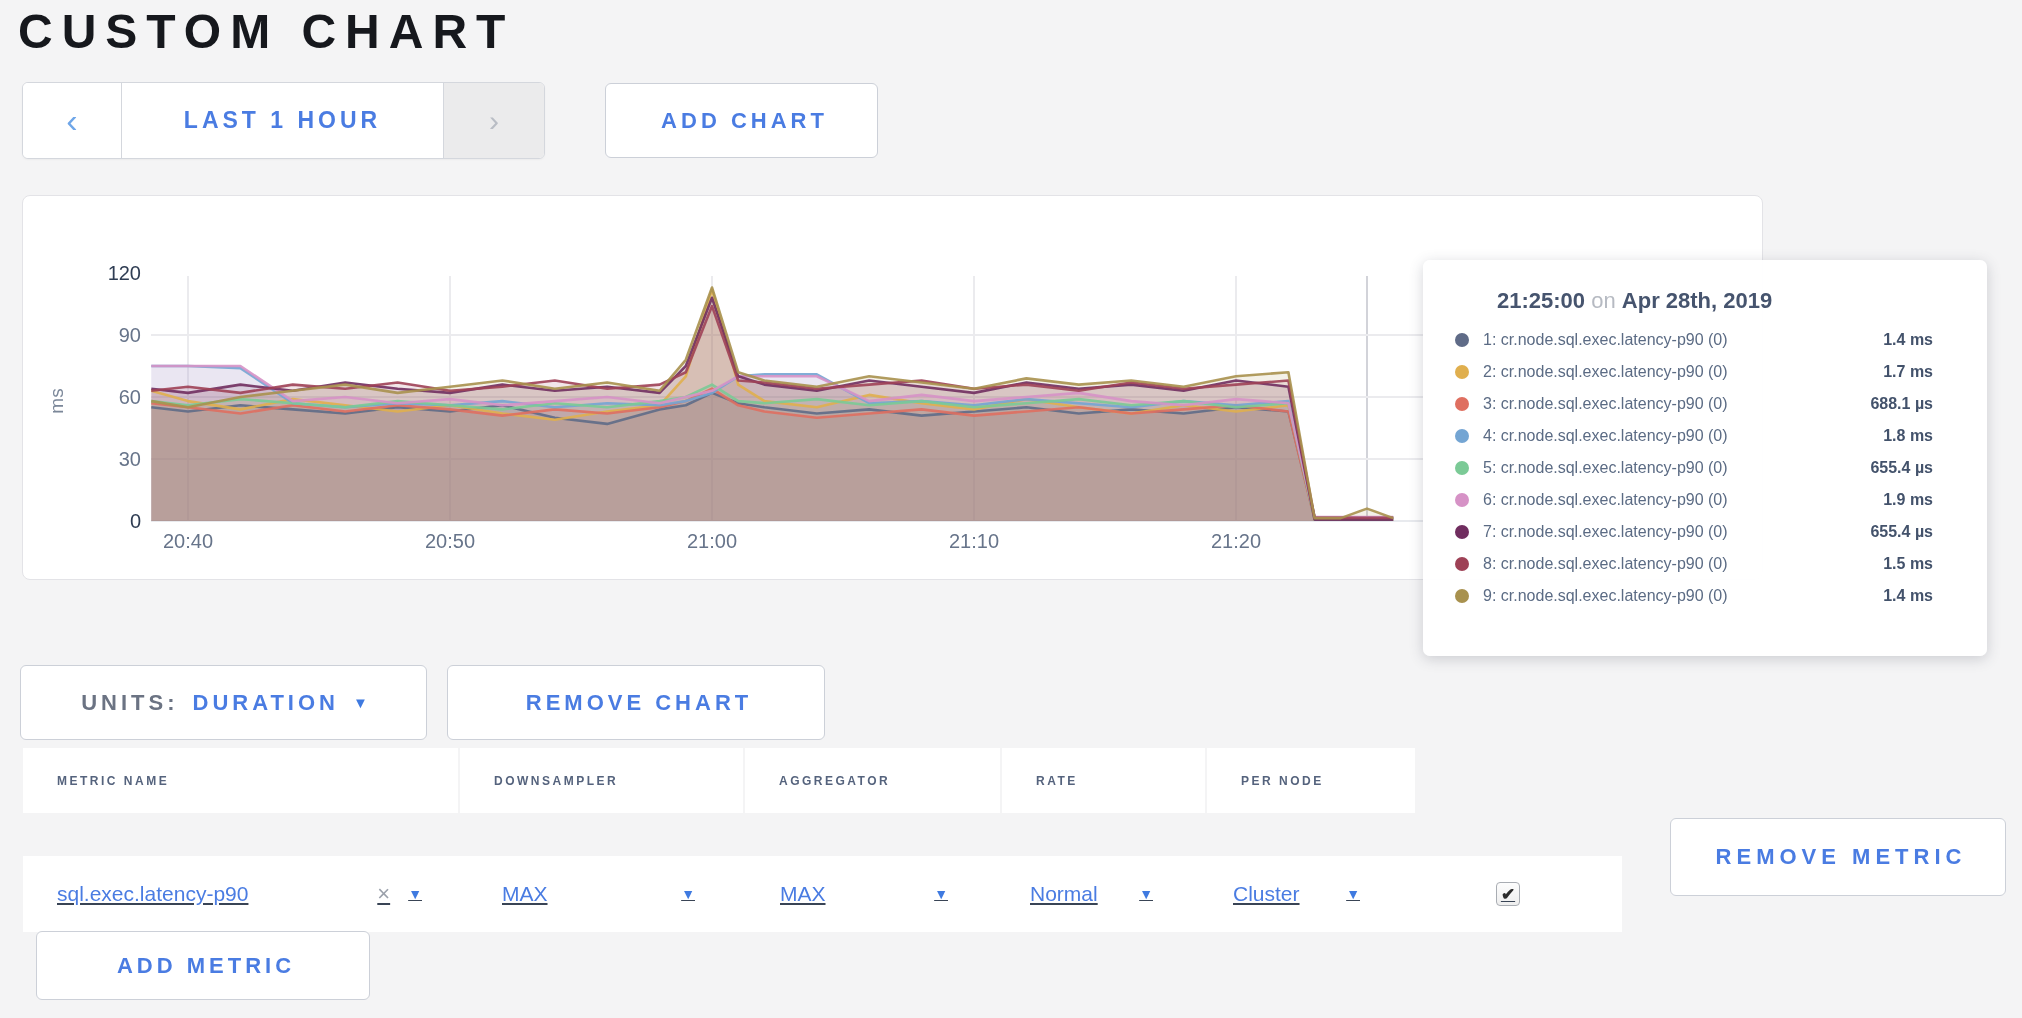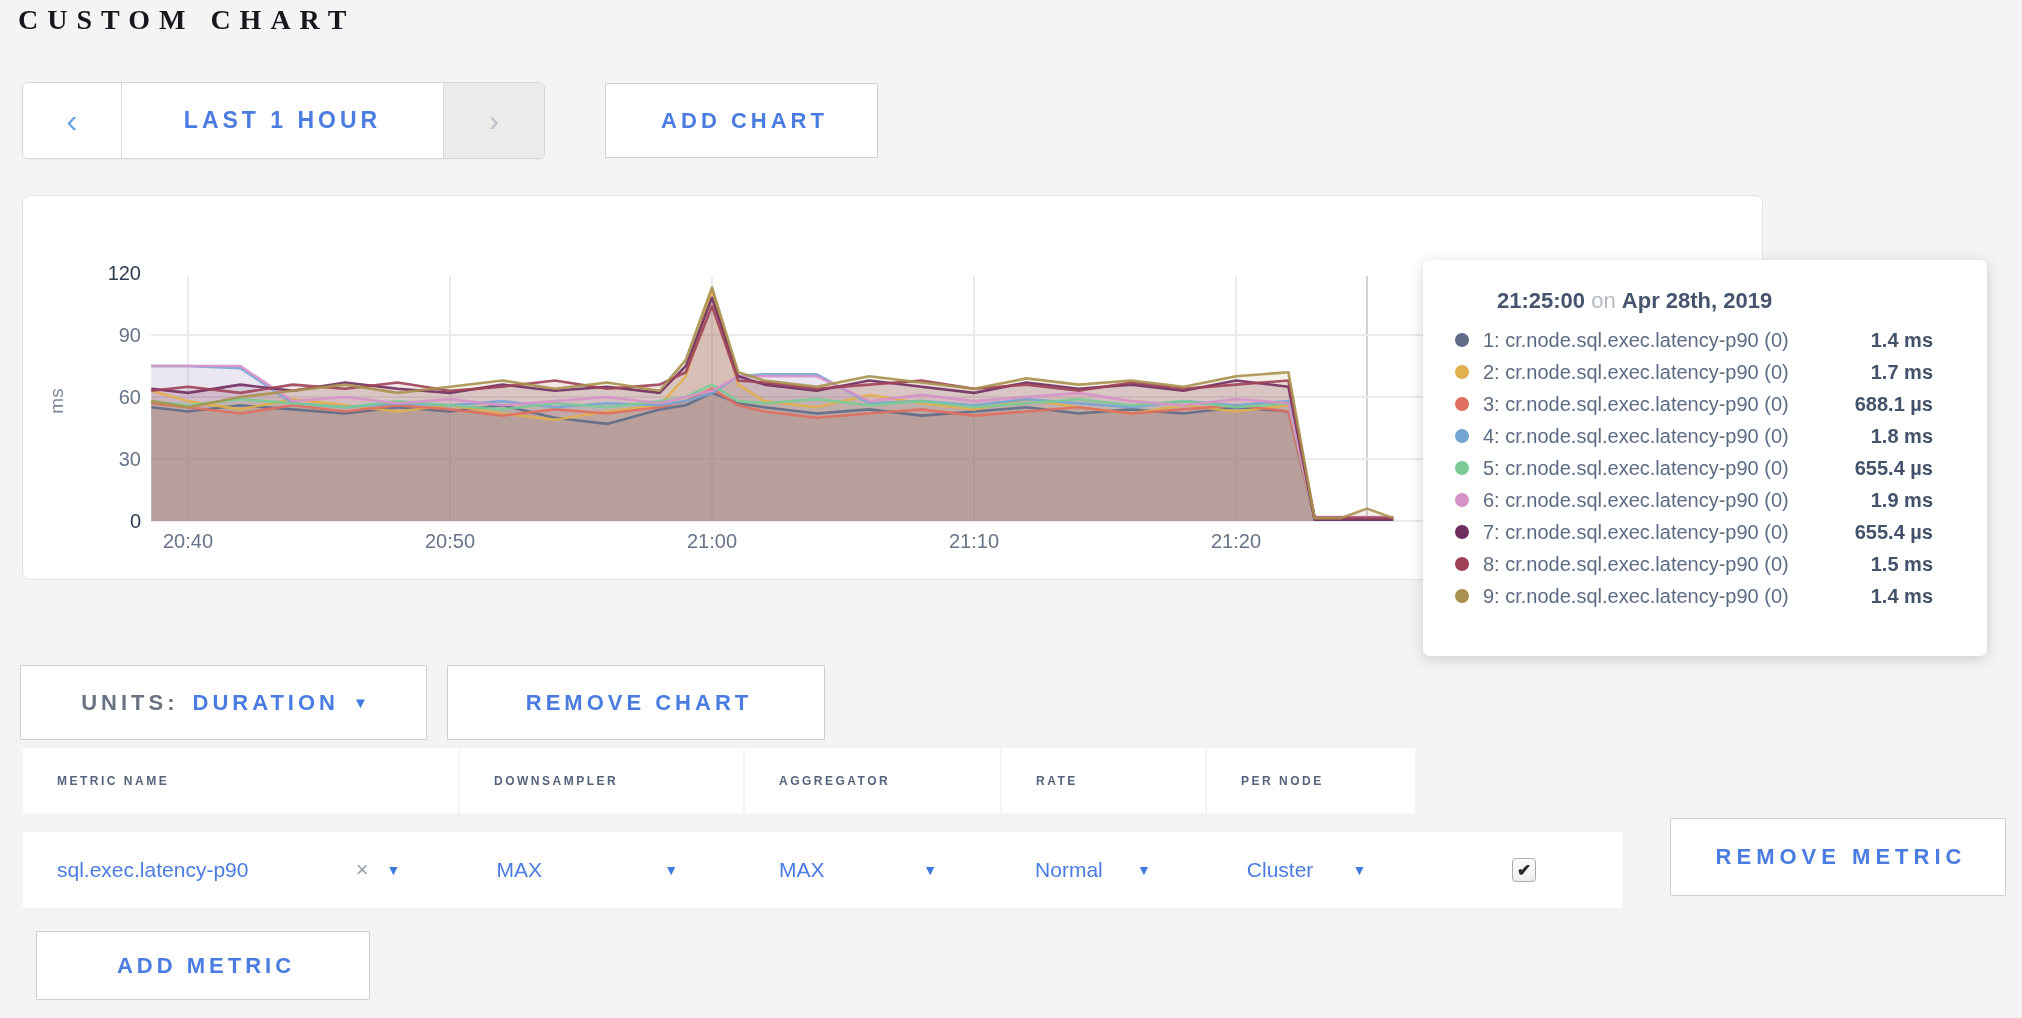--- a/index.html
+++ b/index.html
@@ -1,63 +1,63 @@
 <!DOCTYPE html>
 <html><head>
 <meta charset="utf-8">
 <style>
   html,body{margin:0;padding:0;background:#f4f4f5;}
   .page{position:relative;width:2022px;height:1018px;background:#f4f4f5;overflow:hidden;
         font-family:"Liberation Sans",sans-serif;color:#394455;}
   .abs{position:absolute;}
 
   
-  .page-title{left:18px;top:4px;font-size:28px;font-weight:800;letter-spacing:9px;color:#16181d;font-family:Liberation Serif, serif;}
+  .page-title{left:18px;top:4px;font-size:48px;font-weight:800;letter-spacing:9px;color:#16181d;}
 
   
   .timenav{left:22px;top:82px;width:523px;height:77px;display:flex;border:1px solid #d4d7dd;
            border-radius:6px;overflow:hidden;background:#fff;box-shadow:0 1px 2px rgba(0,0,0,.04);box-sizing:border-box;}
   .timenav .seg{display:flex;align-items:center;justify-content:center;background:#fff;border:none;
                 border-right:1px solid #d4d7dd;cursor:pointer;}
   .seg-prev{width:99px;color:#6fa6e8;font-size:34px;}
   .seg-range{width:322px;color:#4a7ce2;font-size:23px;font-weight:600;letter-spacing:4px;}
   .seg-next{width:100px;border-right:none!important;background:#ebebec!important;color:#b9bdc5;font-size:30px;}
 
   .btn{display:flex;align-items:center;justify-content:center;background:#fff;border:1px solid #ccd0d8;
-       border-radius:1px;color:#4a7ce2;font-size:22px;font-weight:600;letter-spacing:4px;cursor:pointer;
+       border-radius:6px;color:#4a7ce2;font-size:22px;font-weight:600;letter-spacing:4px;cursor:pointer;
        box-sizing:border-box;font-family:"Liberation Sans",sans-serif;padding-left:12px;}
   .btn-add-chart{left:605px;top:83px;width:273px;height:75px;}
   .btn-units{left:20px;top:665px;width:407px;height:75px;gap:14px;}
   .btn-remove-chart{left:447px;top:665px;width:378px;height:75px;}
   .btn-remove-metric{left:1642px;top:818px;width:336px;height:78px;letter-spacing:5px;margin-left:28px;}
   .btn-add-metric{left:36px;top:931px;width:334px;height:69px;}
   .units-prefix{color:#6b7383;}
   .caret{color:#3f7ae0;font-size:15px;line-height:1;}
 
   
   .chart-card{left:22px;top:195px;width:1741px;height:385px;background:#fff;border:1px solid #e3e3e7;
               border-radius:8px;box-sizing:border-box;}
   .chart-card svg{display:block;}
 
   
   .tooltip{left:1423px;top:260px;width:564px;height:396px;background:rgba(255,255,255,.97);
            border-radius:7px;box-shadow:0 3px 14px rgba(60,66,80,.22);z-index:20;
            padding:28px 0 0 0;box-sizing:border-box;}
   .tt-head{padding:0 32px 10px 32px;font-size:22px;color:#46546e;font-weight:700;margin-left:42px;}
   .tt-head .tt-on{color:#b6bac2;font-weight:400;}
-  .tt-row{display:flex;align-items:center;height:32px;padding:0 54px 0 32px;font-size:20px;color:#5b6b84;}
+  .tt-row{display:flex;align-items:center;height:32px;padding:0 54px 0 32px;font-size:16px;color:#5b6b84;}
   .tt-dot{width:14px;height:14px;border-radius:50%;margin-right:14px;flex:0 0 auto;}
   .tt-lbl{flex:1 1 auto;white-space:nowrap;}
   .tt-val{flex:0 0 auto;font-weight:700;color:#43526b;}
 
   
   .tbl-head{left:23px;top:748px;width:1599px;height:65px;display:flex;gap:2px;}
   .th{background:#fff;display:flex;align-items:center;padding-left:34px;box-sizing:border-box;
       font-size:12px;font-weight:700;letter-spacing:2.5px;color:#55637d;}
-  .tbl-row{left:23px;top:832px;width:1599px;height:76px;display:flex;gap:16px;background:#fff;}
+  .tbl-row{left:23px;top:856px;width:1599px;height:76px;display:flex;gap:0;background:#fff;text-decoration:underline;}
   .td{display:flex;align-items:center;box-sizing:border-box;font-size:21px;color:#4a7ce2;}
   .td .mini-caret{color:#3f7ae0;font-size:14px;}
   .clear-x{color:#9ba1ab;font-size:22px;margin-right:18px;cursor:pointer;}
   .checkbox{width:22px;height:22px;border:1px solid #a9adb3;border-radius:4px;
             background:linear-gradient(#fdfdfd,#eee);display:flex;align-items:center;justify-content:center;
             font-size:17px;color:#2b2b2b;font-weight:700;cursor:pointer;}
 </style>
 </head>
 <body>
 

